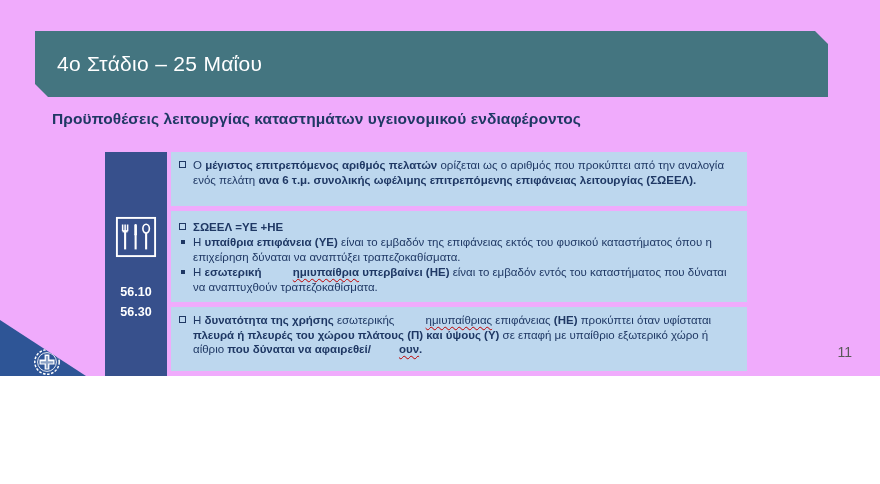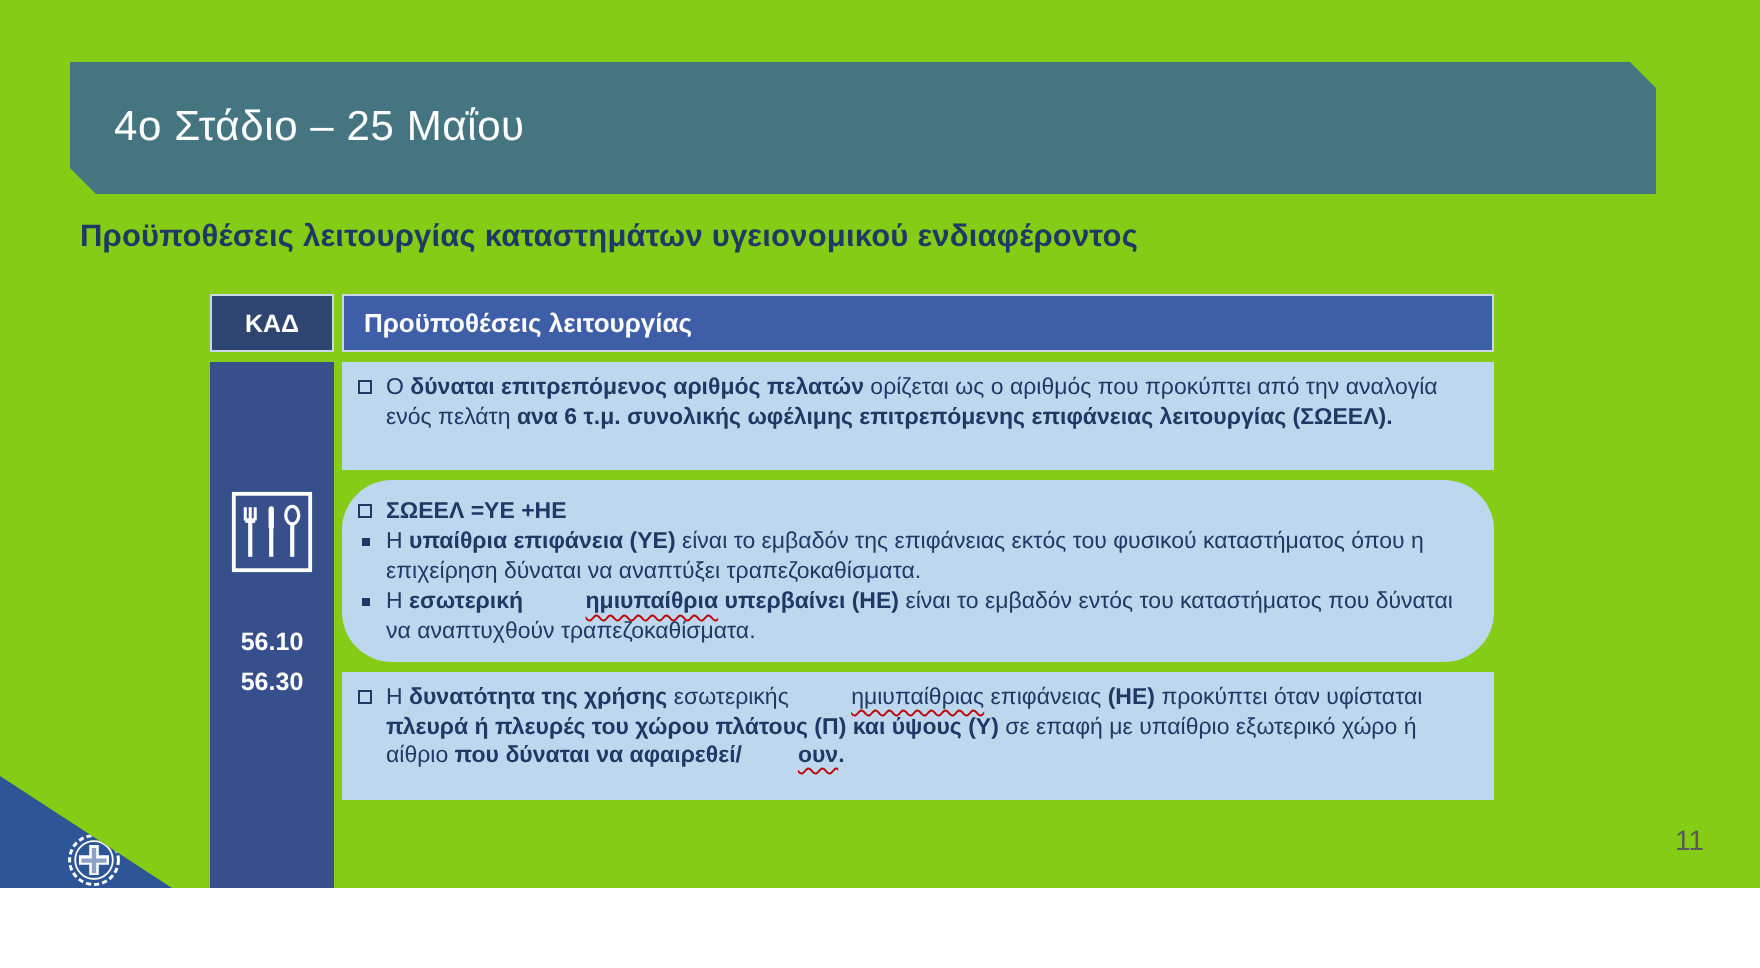--- a/index.html
+++ b/index.html
@@ -8,34 +8,34 @@
     --header-cond-bg:#3E5EA8;
     --kad-col-bg:#37508C;
     --row-bg:#BDD7EE;
     --text-navy:#1F3864;
     --corner-bg:#2E5596;
     --misspell:#C00000;
     --page-num:#595959;
   }
   html,body{margin:0;padding:0;background:#fff;}
   .slide{
-    position:relative;width:880px;height:444px;background:#84cc16;overflow:hidden;
+    position:relative;width:880px;height:376px;background:#f0abfc;overflow:hidden;
     font-family:"Liberation Sans", sans-serif;
   }
   
   .banner{
     position:absolute;left:35px;top:31px;width:793px;height:66px;
     background:var(--banner-bg,#447580);
     clip-path:polygon(0 0, calc(100% - 13px) 0, 100% 13px, 100% 100%, 13px 100%, 0 calc(100% - 13px));
     display:flex;align-items:center;box-sizing:border-box;padding-left:22px;
   }
   .banner-title{color:#ffffff;font-size:21px;font-weight:400;letter-spacing:.3px;}
   
   .subtitle{
-    position:absolute;left:40px;top:110px;font-size:15.5px;font-weight:700;
+    position:absolute;left:52px;top:110px;font-size:15.5px;font-weight:700;
     color:var(--text-navy,#1F3864);letter-spacing:.1px;
   }
   
   .cond-table{position:absolute;left:105px;top:147px;width:642px;}
   .thead{display:flex;gap:4px;height:29px;}
   .thead>div{box-sizing:border-box;border:1px solid #cdd6e6;}
   .kad-head{
     width:62px;background:var(--header-kad-bg,#2E4571);color:#fff;font-size:12.5px;font-weight:700;
     display:flex;align-items:center;justify-content:center;
   }
@@ -51,21 +51,21 @@
   .cutlery{width:42px;height:42px;margin-top:64px;}
   .codes{margin-top:24px;color:#fff;font-size:12.5px;font-weight:700;line-height:1.6;text-align:left;}
   .rows{flex:1;display:flex;flex-direction:column;gap:5px;}
   .row{
     background:var(--row-bg,#BDD7EE);color:var(--text-navy,#1F3864);
     font-size:11.5px;line-height:1.27;box-sizing:border-box;
     padding:6px 10px 5px 8px;
   }
   .row-1{min-height:54px;}
   .row-2{min-height:54px;display:flex;flex-direction:column;justify-content:center;}
-  .row-3{min-height:91px;display:flex;flex-direction:column;justify-content:center;border-radius:25px;}
+  .row-3{min-height:91px;display:flex;flex-direction:column;justify-content:center;}
   .row-4{min-height:64px;display:flex;flex-direction:column;justify-content:flex-start;}
   .para{position:relative;padding-left:14px;}
   .para + .para{margin-top:1px;}
   .check-marker{
     position:absolute;left:0;top:3px;width:7px;height:7px;box-sizing:border-box;
     border:1.4px solid var(--text-navy,#1F3864);background:transparent;
   }
   .sub-marker{
     position:absolute;left:2px;top:5px;width:4px;height:4px;
     background:var(--text-navy,#1F3864);
@@ -92,24 +92,20 @@
 
 <div class="slide">
 
   <div class="banner">
     <div class="banner-title">4ο Στάδιο – 25 Μαΐου</div>
   </div>
 
   <div class="subtitle">Προϋποθέσεις λειτουργίας καταστημάτων υγειονομικού ενδιαφέροντος</div>
 
   <div class="cond-table">
-    <div class="thead">
-      <div class="kad-head">ΚΑΔ</div>
-      <div class="cond-head">Προϋποθέσεις λειτουργίας</div>
-    </div>
     <div class="tbody">
       <div class="kad-col">
         <svg class="cutlery" viewBox="0 0 44 44" aria-hidden="true">
           <rect x="2" y="2" width="40" height="40" fill="none" stroke="#ffffff" stroke-width="2"></rect>
 
           <path d="M8 9 v7 M10.6 9 v7 M13.2 9 v7" stroke="#ffffff" stroke-width="1.6" fill="none"></path>
           <path d="M8 16 h5.2" stroke="#ffffff" stroke-width="2.4" fill="none"></path>
           <line x1="10.6" y1="16" x2="10.6" y2="35" stroke="#ffffff" stroke-width="2.2"></line>
 
           <rect x="20.2" y="8.5" width="2.8" height="12" rx="1.4" fill="#ffffff"></rect>
@@ -118,21 +114,21 @@
           <ellipse cx="32.6" cy="13.2" rx="3.4" ry="4.6" fill="none" stroke="#ffffff" stroke-width="1.7"></ellipse>
           <line x1="32.6" y1="17.8" x2="32.6" y2="35" stroke="#ffffff" stroke-width="2.2"></line>
         </svg>
         <div class="codes">
           <div>56.10</div>
           <div>56.30</div>
         </div>
       </div>
       <div class="rows">
           <div class="row row-1">
-            <div class="para"><span class="check-marker"></span><span>Ο </span><span class="b">δύναται επιτρεπόμενος αριθμός πελατών </span><span>ορίζεται ως ο αριθμός που προκύπτει από την αναλογία ενός πελάτη </span><span class="b">ανα 6 τ.μ. συνολικής ωφέλιμης επιτρεπόμενης επιφάνειας λειτουργίας (ΣΩΕΕΛ).</span></div>
+            <div class="para"><span class="check-marker"></span><span>Ο </span><span class="b">μέγιστος επιτρεπόμενος αριθμός πελατών </span><span>ορίζεται ως ο αριθμός που προκύπτει από την αναλογία ενός πελάτη </span><span class="b">ανα 6 τ.μ. συνολικής ωφέλιμης επιτρεπόμενης επιφάνειας λειτουργίας (ΣΩΕΕΛ).</span></div>
           </div>
           <div class="row row-3">
             <div class="para"><span class="check-marker"></span><span class="b">ΣΩΕΕΛ =ΥΕ +ΗΕ</span></div>
             <div class="para"><span class="sub-marker"></span><span>Η </span><span class="b">υπαίθρια επιφάνεια (ΥΕ) </span><span>είναι το εμβαδόν της επιφάνειας εκτός του φυσικού καταστήματος όπου η επιχείρηση δύναται να αναπτύξει τραπεζοκαθίσματα.</span></div>
             <div class="para"><span class="sub-marker"></span><span>Η </span><span class="b">εσωτερική </span><span class="b misspell">ημιυπαίθρια</span><span class="b"> υπερβαίνει (ΗΕ) </span><span>είναι το εμβαδόν εντός του καταστήματος που δύναται να αναπτυχθούν τραπεζοκαθίσματα.</span></div>
           </div>
           <div class="row row-4">
             <div class="para"><span class="check-marker"></span><span>Η </span><span class="b">δυνατότητα της χρήσης </span><span>εσωτερικής </span><span class="misspell">ημιυπαίθριας</span><span> επιφάνειας </span><span class="b">(ΗΕ) </span><span>προκύπτει όταν υφίσταται </span><span class="b">πλευρά ή πλευρές του χώρου πλάτους (Π) και ύψους (Υ) </span><span>σε επαφή με υπαίθριο εξωτερικό χώρο ή αίθριο </span><span class="b">που δύναται να αφαιρεθεί/</span><span class="b misspell">ουν</span><span class="b">.</span></div>
           </div>
         </div>

